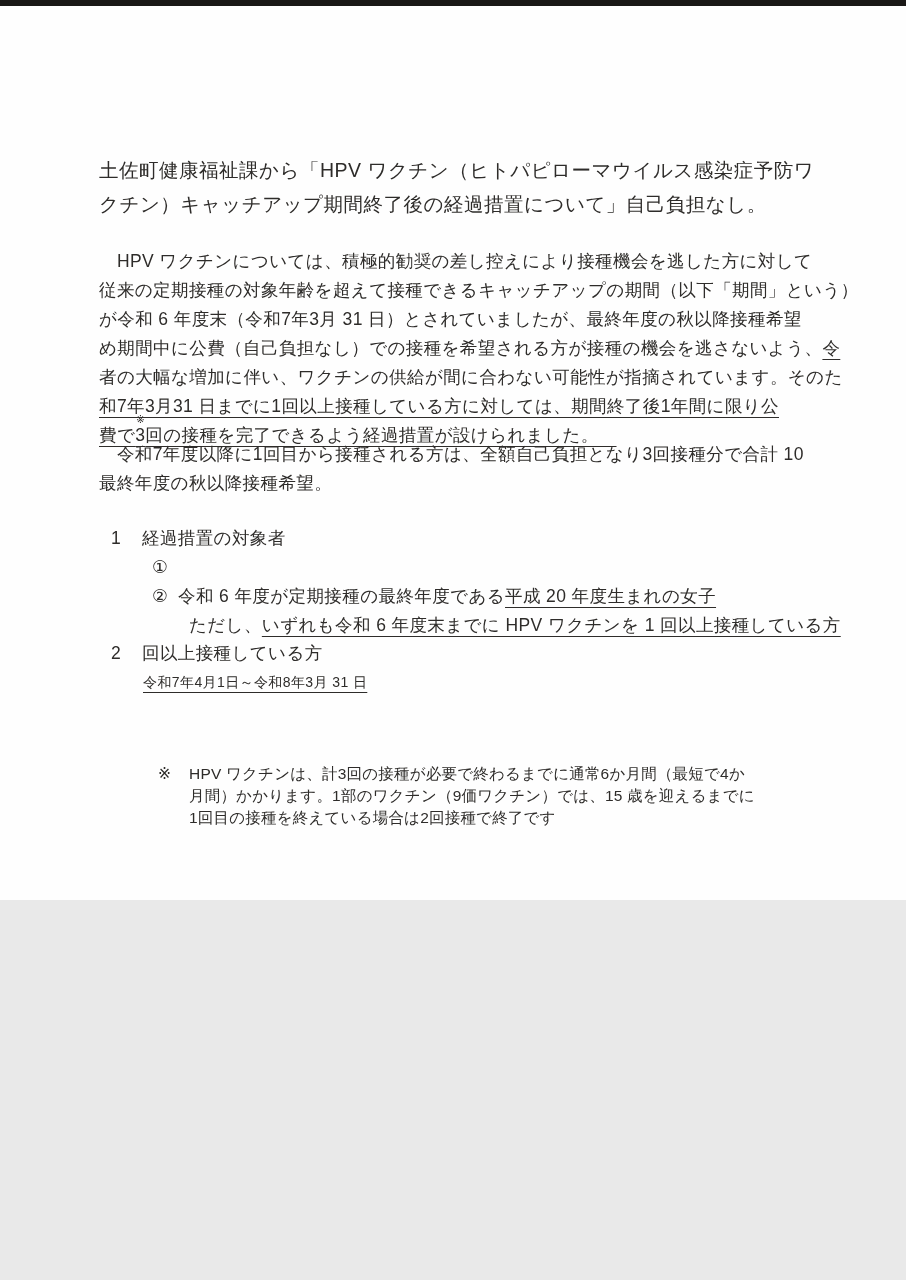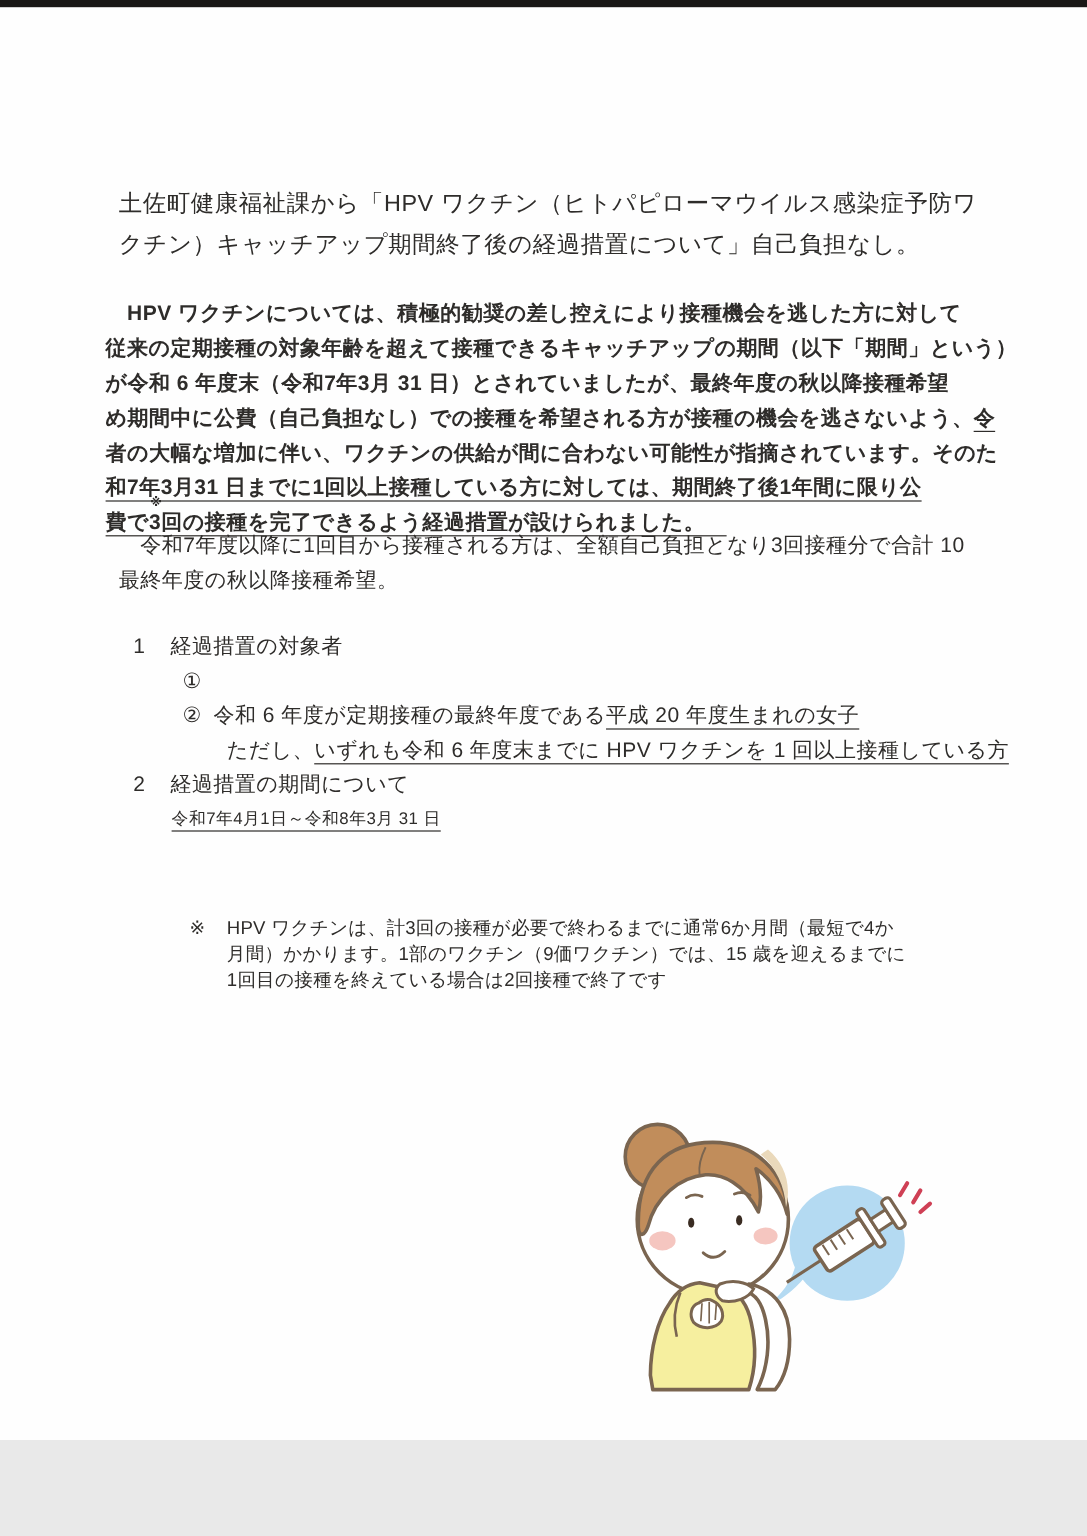--- a/index.html
+++ b/index.html
@@ -2,21 +2,21 @@
 <html style="--page-bg: #fefefe; --text-color: #2e2c2a; --scan-bar: #1a1816; --hair: #c18d5b; --hair_highlight: #ead9bb; --outline: #7a6550; --skin: #ffffff; --blush: #f5c6c0; --shirt: #f6ef9f; --bubble: #b4daf2; --accent_red: #cf4055;"><head>
 <meta charset="utf-8">
 <style>
   html,body{margin:0;padding:0;}
   body{
     font-family:"Liberation Sans","DejaVu Sans",sans-serif;
     background:#e9e9e9;
   }
   .page{
     position:relative;
-    width:906px;height:1200px;
+    width:906px;height:900px;
     margin:0 auto;
     background:var(--page-bg,#fff);
     color:var(--text-color,#2e2c2a);
     overflow:hidden;
   }
   .scan-bar{
     position:absolute;left:0;top:0;width:906px;height:6px;
     background:var(--scan-bar,#1a1816);
   }
   .tblock{position:absolute;}
@@ -45,21 +45,21 @@
 
 <div class="page">
 
   <div class="scan-bar"></div>
 
   <div class="tblock title" style="left:99px;top:153px;">
       <div class="tline"><span>土佐町健康福祉課から「HPV ワクチン（ヒトパピローマウイルス感染症予防ワ</span></div>
       <div class="tline"><span>クチン）キャッチアップ期間終了後の経過措置について」自己負担なし。</span></div>
     </div>
 
-  <div class="tblock bodytext" style="left:88px;top:247px;font-weight:bold;">
+  <div class="tblock bodytext" style="left:99px;top:247px;">
       <div class="tline"><span>　HPV ワクチンについては、積極的勧奨の差し控えにより接種機会を逃した方に対して</span></div>
       <div class="tline"><span>従来の定期接種の対象年齢を超えて接種できるキャッチアップの期間（以下「期間」という）</span></div>
       <div class="tline"><span>が令和 6 年度末（令和7年3月 31 日）とされていましたが、最終年度の秋以降接種希望</span></div>
       <div class="tline"><span>め期間中に公費（自己負担なし）での接種を希望される方が接種の機会を逃さないよう、</span><span class="ul">令</span></div>
       <div class="tline"><span>者の大幅な増加に伴い、ワクチンの供給が間に合わない可能性が指摘されています。そのた</span></div>
       <div class="tline"><span class="ul">和7年3月31 日までに1回以上接種している方に対しては、期間終了後1年間に限り公</span></div>
       <div class="tline"><span class="ul">費で</span><span class="ul has-sup"><span class="supmark">※</span>3</span><span class="ul">回の接種を完了できるよう経過措置が設けられました。　</span></div>
     </div>
 
   <div class="tblock bodytext" style="left:99px;top:440px;">
@@ -75,21 +75,21 @@
     <div>
         <div class="list-row"><span class="marker">①</span></div>
         <div class="list-row"><span class="marker">②</span><span><span>令和 6 年度が定期接種の最終年度である</span><span class="ul">平成 20 年度生まれの女子</span></span></div>
         <div class="list-row cont"><span><span>ただし、</span><span class="ul">いずれも令和 6 年度末までに HPV ワクチンを 1 回以上接種している方</span></span></div>
       </div>
   </div>
 
   <div class="tblock" style="left:99px;top:639px;">
     <div class="sec-head">
       <span class="sec-num">2</span>
-      <span>経過措置の期間について</span>
+      <span>回以上接種している方</span>
     </div>
     <div class="period-line"><span class="ul">令和7年4月1日～令和8年3月 31 日</span></div>
   </div>
 
   <div class="tblock footnote" style="left:158px;top:763px;">
     <div class="fn-marker">※</div>
     <div>
         <div class="tline"><span>HPV ワクチンは、計3回の接種が必要で終わるまでに通常6か月間（最短で4か</span></div>
         <div class="tline"><span>月間）かかります。1部のワクチン（9価ワクチン）では、15 歳を迎えるまでに</span></div>
         <div class="tline"><span>1回目の接種を終えている場合は2回接種で終了です</span></div>

